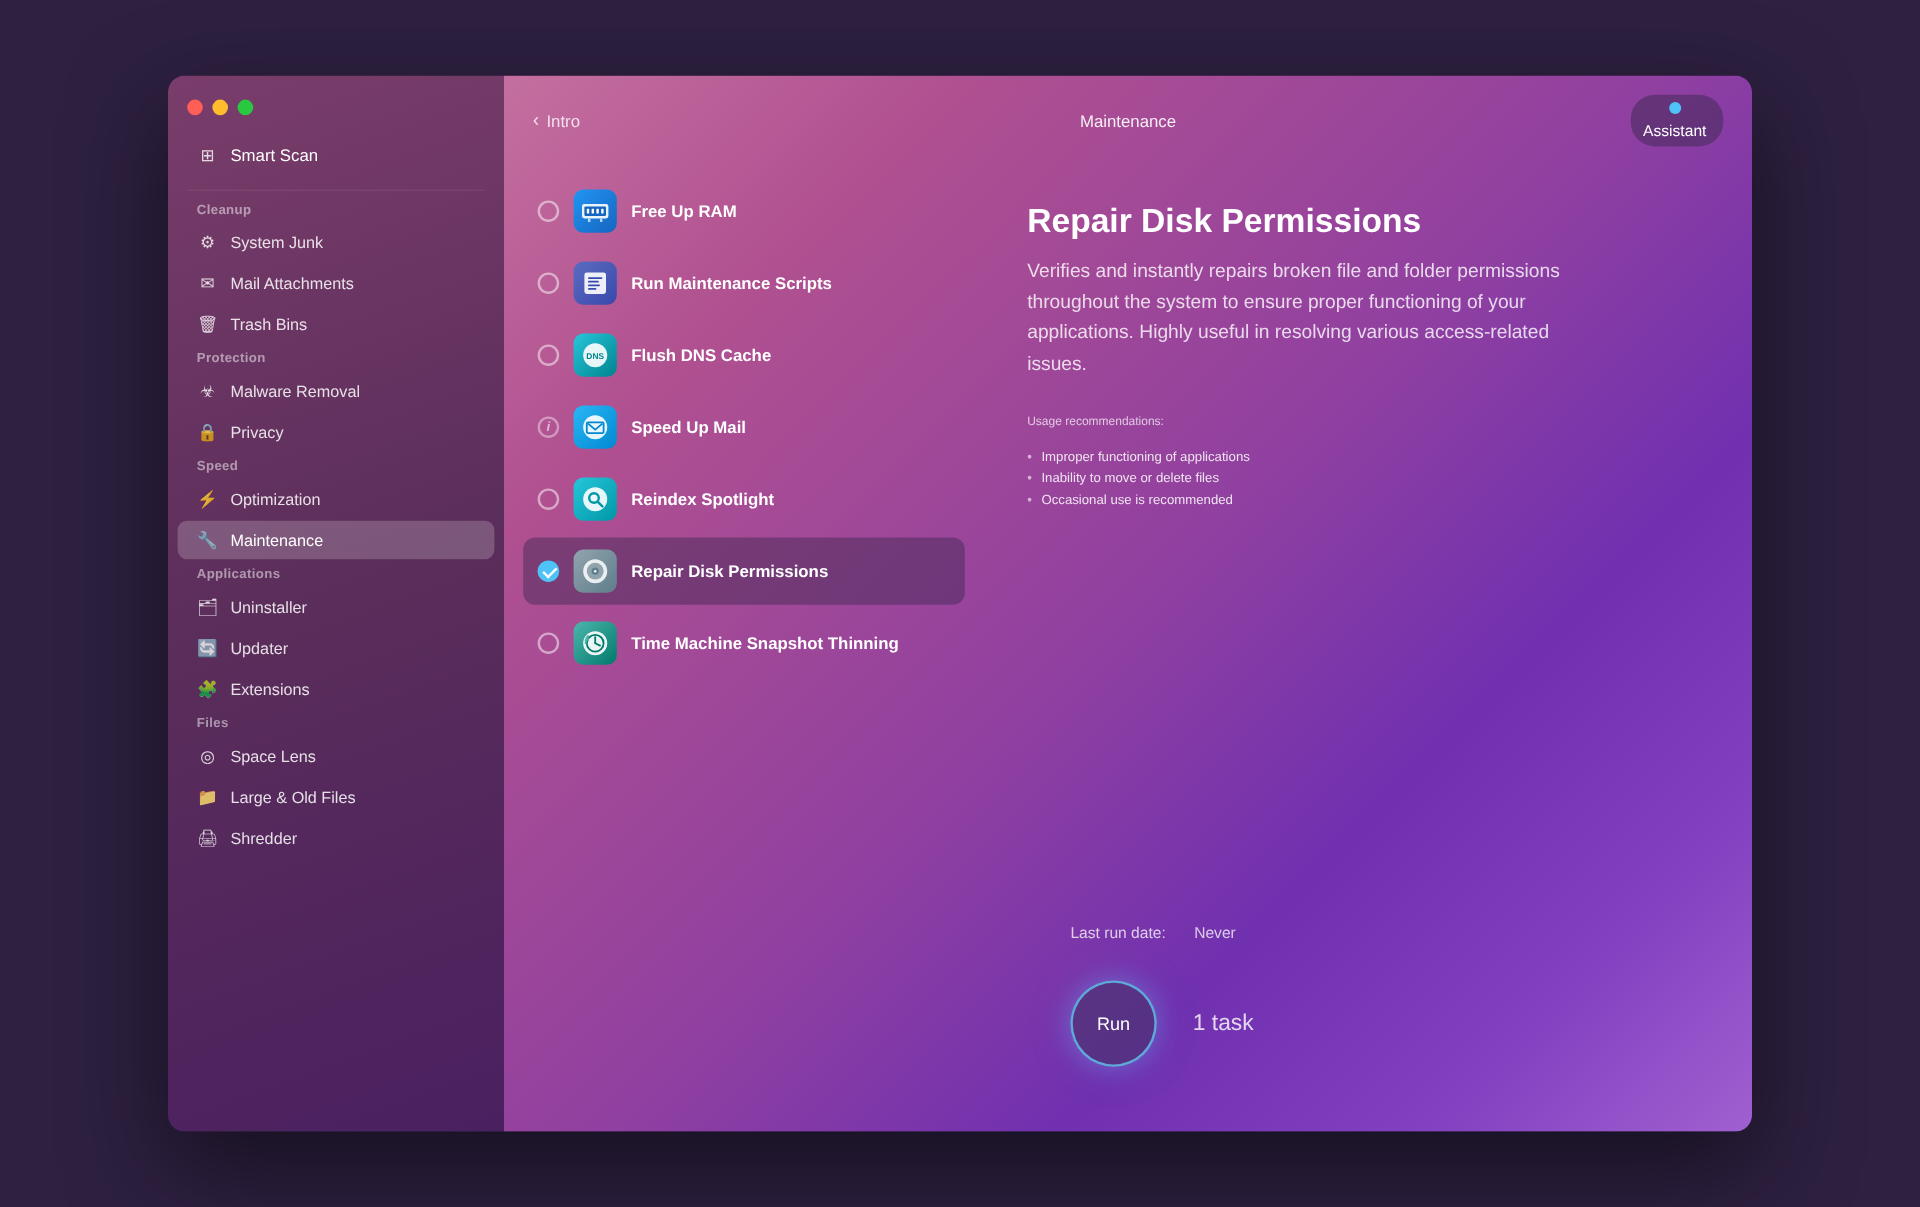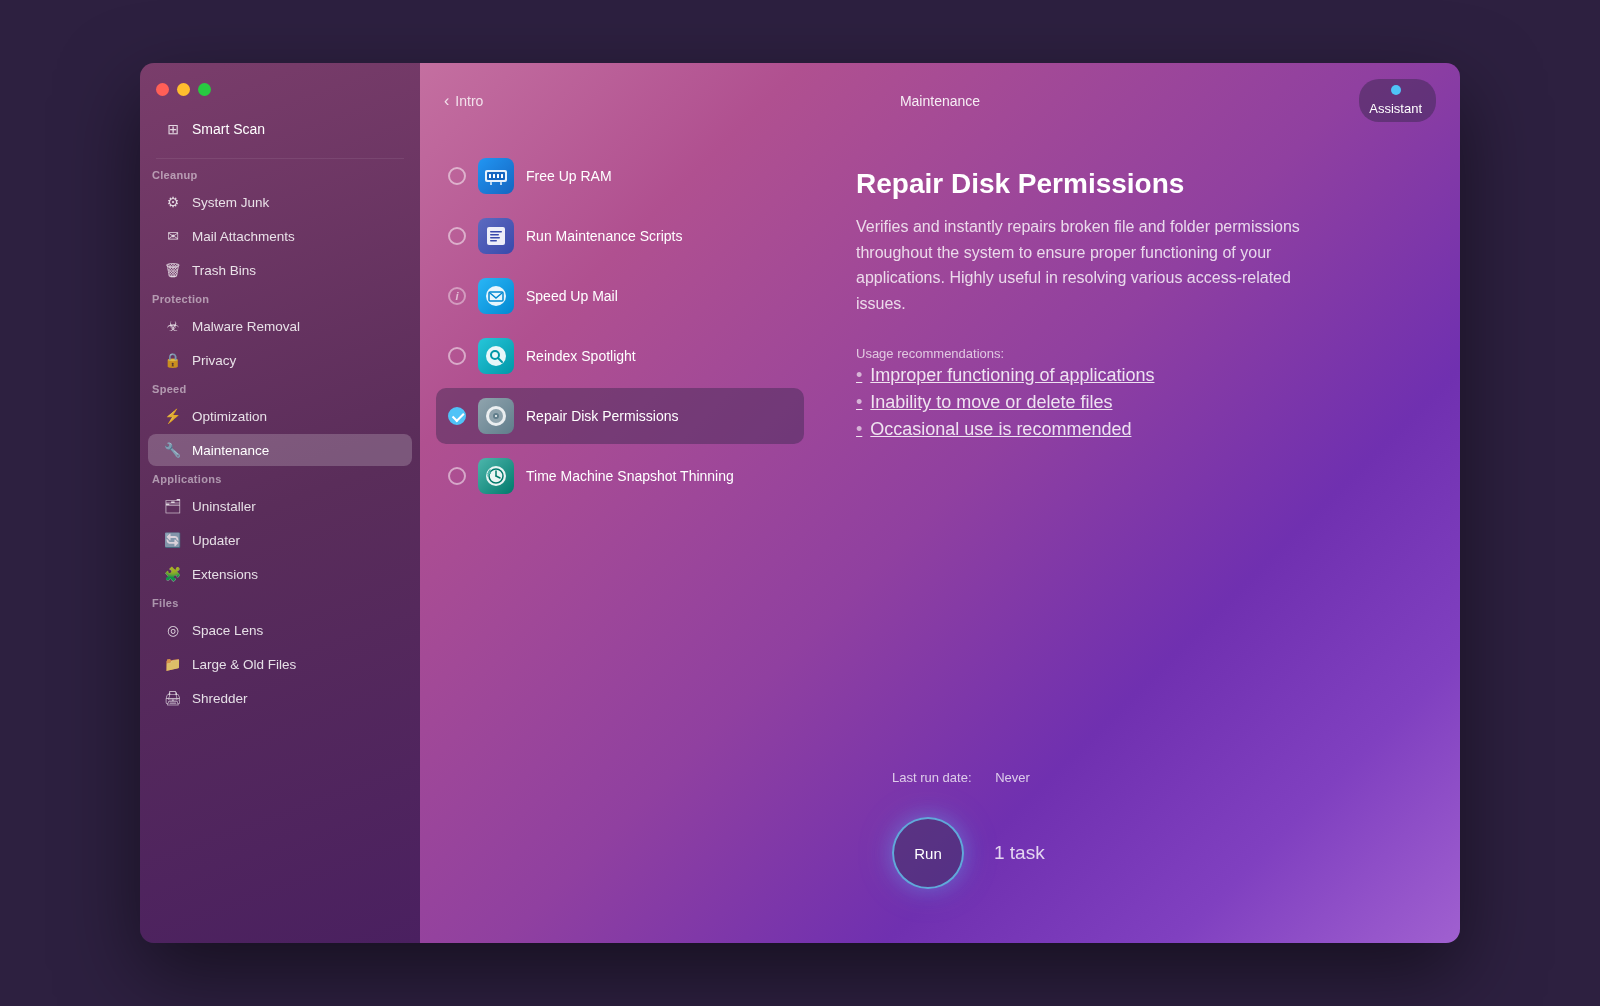--- a/index.html
+++ b/index.html
@@ -61,21 +61,21 @@
       cursor: pointer;
       color: white;
       font-size: 14px;
       font-weight: 500;
     }
 
     .section-label {
       font-size: 11px;
       font-weight: 600;
       color: rgba(255,255,255,0.5);
-      padding: 6px 24px 4px 12px;
+      padding: 6px 24px 4px 24px;
       text-transform: none;
       letter-spacing: 0.3px;
     }
 
     .nav-item {
       display: flex;
       align-items: center;
       gap: 10px;
       padding: 7px 16px;
       margin: 1px 8px;
@@ -234,21 +234,21 @@
       align-items: center;
       justify-content: center;
       flex-shrink: 0;
       font-size: 20px;
       overflow: hidden;
     }
 
     .task-name {
       color: white;
       font-size: 14px;
-      font-weight: 400;
+      font-weight: 700;
     }
 
     
     .detail-panel {
       flex: 1;
       padding: 30px 36px;
       display: flex;
       flex-direction: column;
     }
 
@@ -261,39 +261,38 @@
 
     .detail-description {
       font-size: 16px;
       color: rgba(255,255,255,0.8);
       line-height: 1.6;
       max-width: 480px;
       margin-bottom: 30px;
     }
 
     .usage-label {
-      font-size: 13px;
+      font-size: 10px;
       color: rgba(255,255,255,0.7);
-      margin-bottom: 4px;
+      margin-bottom: 18px;
     }
 
     .usage-list {
       list-style: none;
       display: flex;
       flex-direction: column;
       gap: 6px;
     }
 
     .usage-list li {
       display: flex;
       align-items: flex-start;
       gap: 8px;
-      font-size: 18px;
+      font-size: 11px;
       color: rgba(255,255,255,0.85);
-      text-decoration: underline;
     }
 
     .usage-list li::before {
       content: '•';
       color: rgba(255,255,255,0.6);
       flex-shrink: 0;
     }
 
     .bottom-bar {
       padding: 16px 36px 24px 36px;
@@ -471,20 +470,30 @@
               <rect x="5" y="5" width="18" height="18" rx="2" fill="white" fill-opacity="0.9"></rect>
               <rect x="8" y="9" width="12" height="1.5" rx="0.75" fill="#3949ab"></rect>
               <rect x="8" y="12" width="9" height="1.5" rx="0.75" fill="#3949ab"></rect>
               <rect x="8" y="15" width="10" height="1.5" rx="0.75" fill="#3949ab"></rect>
               <rect x="8" y="18" width="7" height="1.5" rx="0.75" fill="#3949ab"></rect>
             </svg>
           </div>
           <span class="task-name">Run Maintenance Scripts</span>
         </div>
 
+        <div class="task-item">
+          <div class="task-radio"></div>
+          <div class="task-icon-wrap icon-dns">
+            <svg width="28" height="28" viewBox="0 0 28 28" fill="none">
+              <circle cx="14" cy="14" r="10" fill="white" fill-opacity="0.9"></circle>
+              <text x="14" y="17.5" text-anchor="middle" font-size="7" font-weight="bold" fill="#00838f">DNS</text>
+            </svg>
+          </div>
+          <span class="task-name">Flush DNS Cache</span>
+        </div>
 
         <div class="task-item">
           <div class="task-radio info"></div>
           <div class="task-icon-wrap icon-mail">
             <svg width="28" height="28" viewBox="0 0 28 28" fill="none">
               <circle cx="14" cy="14" r="10" fill="white" fill-opacity="0.9"></circle>
               <path d="M8 11l6 5 6-5" stroke="#0288d1" stroke-width="1.5" fill="none"></path>
               <rect x="7" y="10" width="14" height="9" rx="1" fill="none" stroke="#0288d1" stroke-width="1.5"></rect>
             </svg>
           </div>

